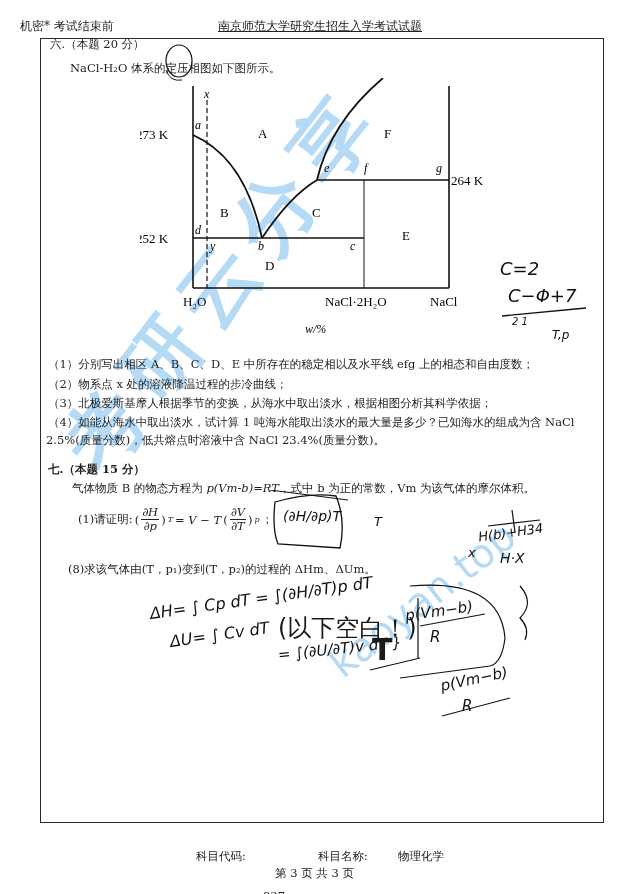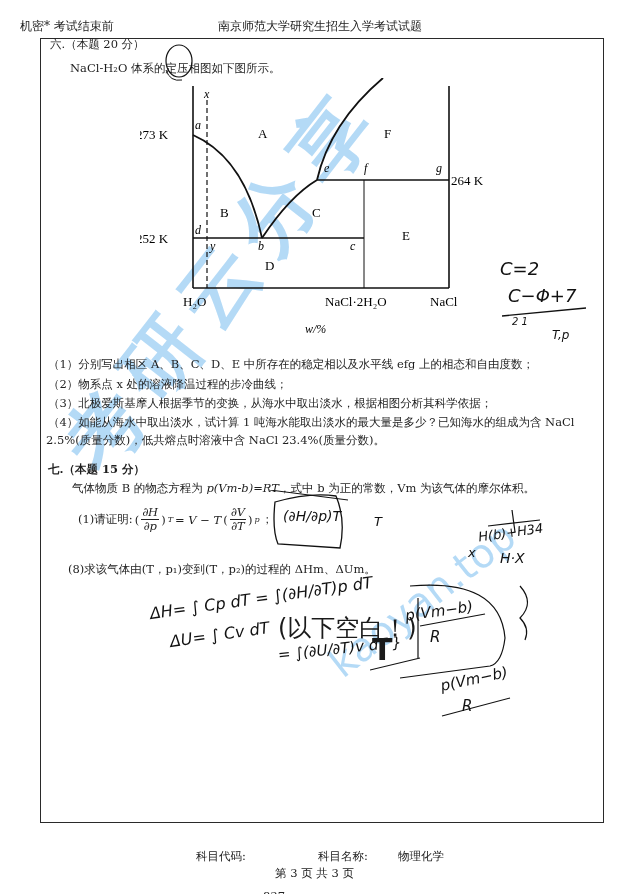--- a/index.html
+++ b/index.html
@@ -28,21 +28,21 @@
     .footer { font-size: 11.5px; white-space: nowrap; color:#222; }
     svg text { font-family: "Liberation Serif", "DejaVu Serif", serif; }
     .frac { display:inline-block; vertical-align: middle; text-align:center; line-height: 13px; }
     .frac .num { display:block; border-bottom: 1px solid #222; padding: 0 1px; }
     .frac .den { display:block; }
   </style>
 </head>
 <body>
 
 <div class="abs hdr" style="left:20px;">机密* 考试结束前</div>
-<div class="abs hdr" style="left:218px;">南京师范大学研究生招生入学考试试题</div>
+<div class="abs hdr" style="left:218px;text-decoration:underline;">南京师范大学研究生招生入学考试试题</div>
 
 <div class="frame"></div>
 
 <div class="wm" style="left:40px; top:430px; font-size:78px; transform: rotate(-52deg); transform-origin: left top; letter-spacing: 14px;">考研云分享</div>
 <div class="wm" style="left:320px; top:650px; font-size:40px; font-weight:normal; transform: rotate(-38deg); transform-origin: left top;">kaoyan.top</div>
 
 <div class="abs q" style="left:50px; top:37px;">六.（本题 20 分）</div>
 <div class="abs q" style="left:70px; top:61px;">NaCl-H₂O 体系的定压相图如下图所示。</div>
 
 <svg class="abs" style="left:160px; top:42px;" width="40" height="42">

